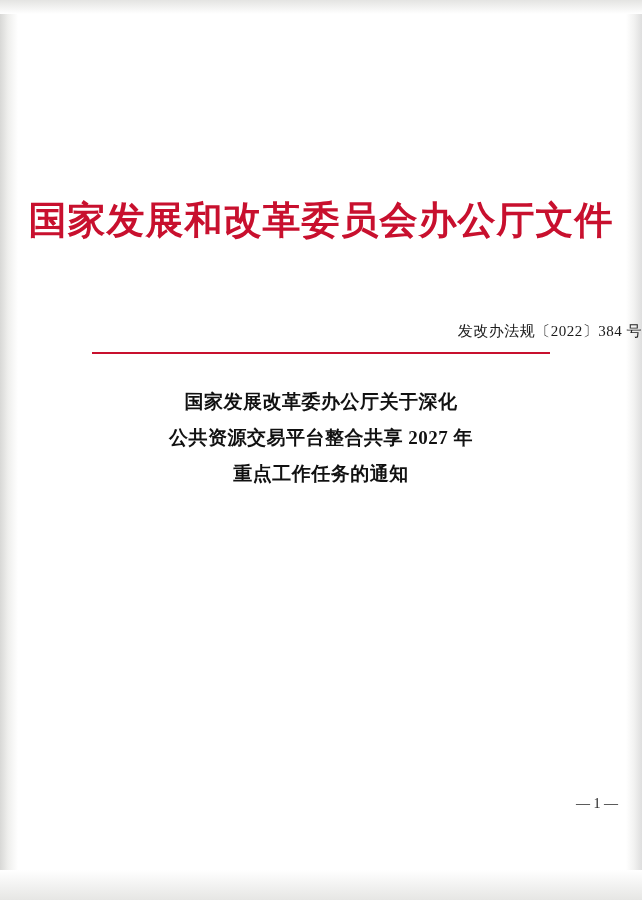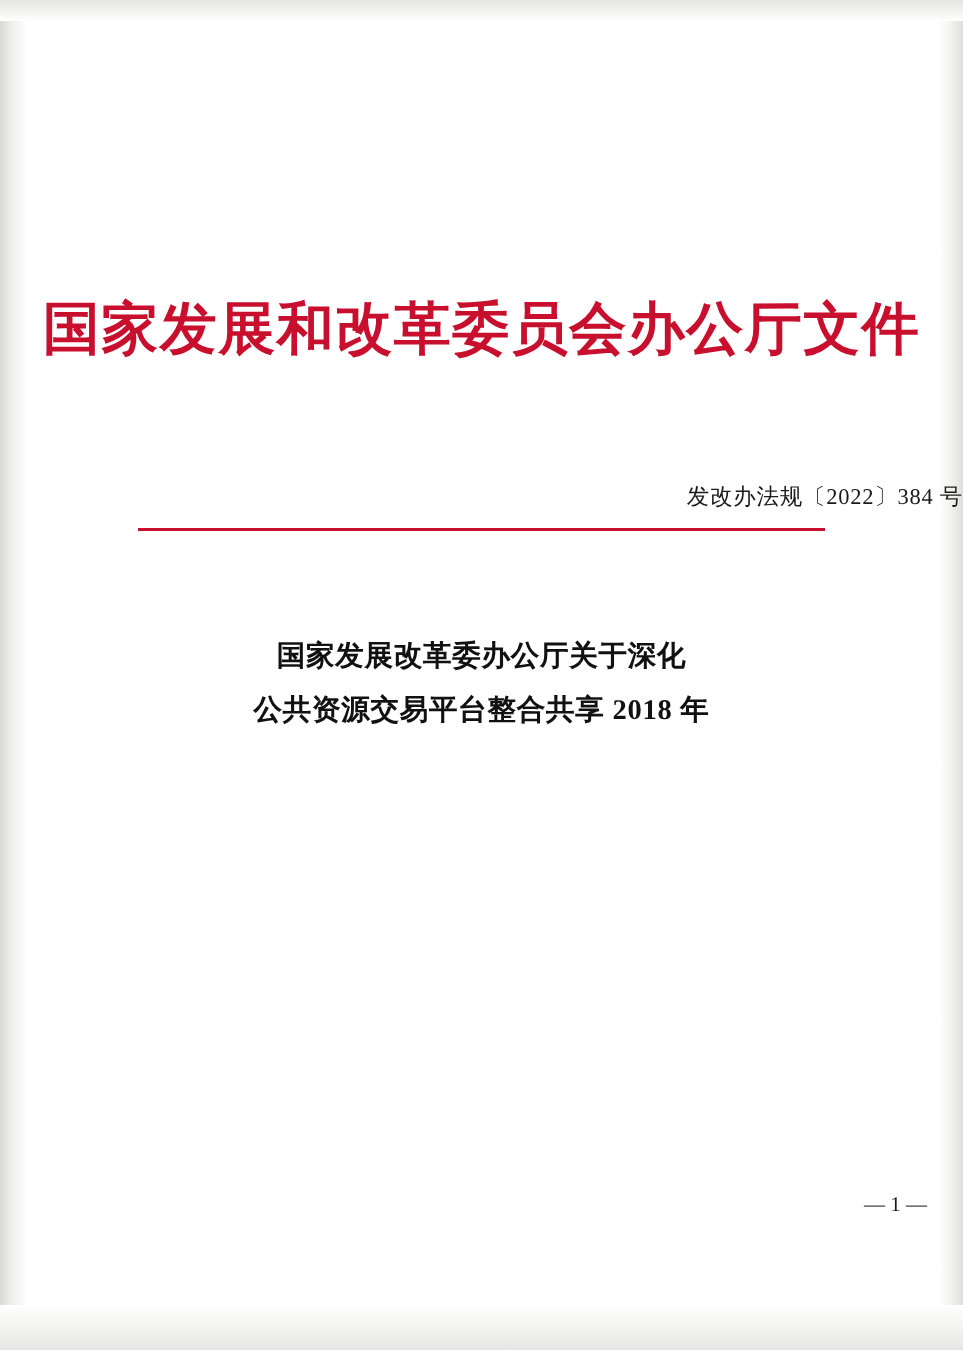--- a/index.html
+++ b/index.html
@@ -79,21 +79,21 @@
     position: absolute;
     left: 92px;
     top: 352px;
     width: 458px;
     height: 2px;
     background: #c8102e;
   }
   .headline {
     position: absolute;
     left: 92px;
-    top: 420px;
+    top: 384px;
     width: 458px;
     text-align: center;
     font-weight: bold;
     font-size: 19px;
     line-height: 36px;
     color: #111111;
     letter-spacing: 0.5px;
   }
   .headline .hl-line {
     display: block;
@@ -141,21 +141,22 @@
   <div class="content">
 
     <div class="doc-title">国家发展和改革委员会办公厅文件</div>
 
     <div class="doc-number">发改办法规〔2022〕384 号</div>
 
     <div class="red-rule"></div>
 
     <div class="headline">
       <span class="hl-line">国家发展改革委办公厅关于深化</span>
-      <span class="hl-line">公共资源交易平台整合共享 2018 年</span>
+      <span class="hl-line">公共资源交易平台整合共享 2027 年</span>
+      <span class="hl-line">重点工作任务的通知</span>
     </div>
 
     <div class="body-block">
     </div>
 
     <div class="page-number">— 1 —</div>
 
   </div>
 </div>
 

